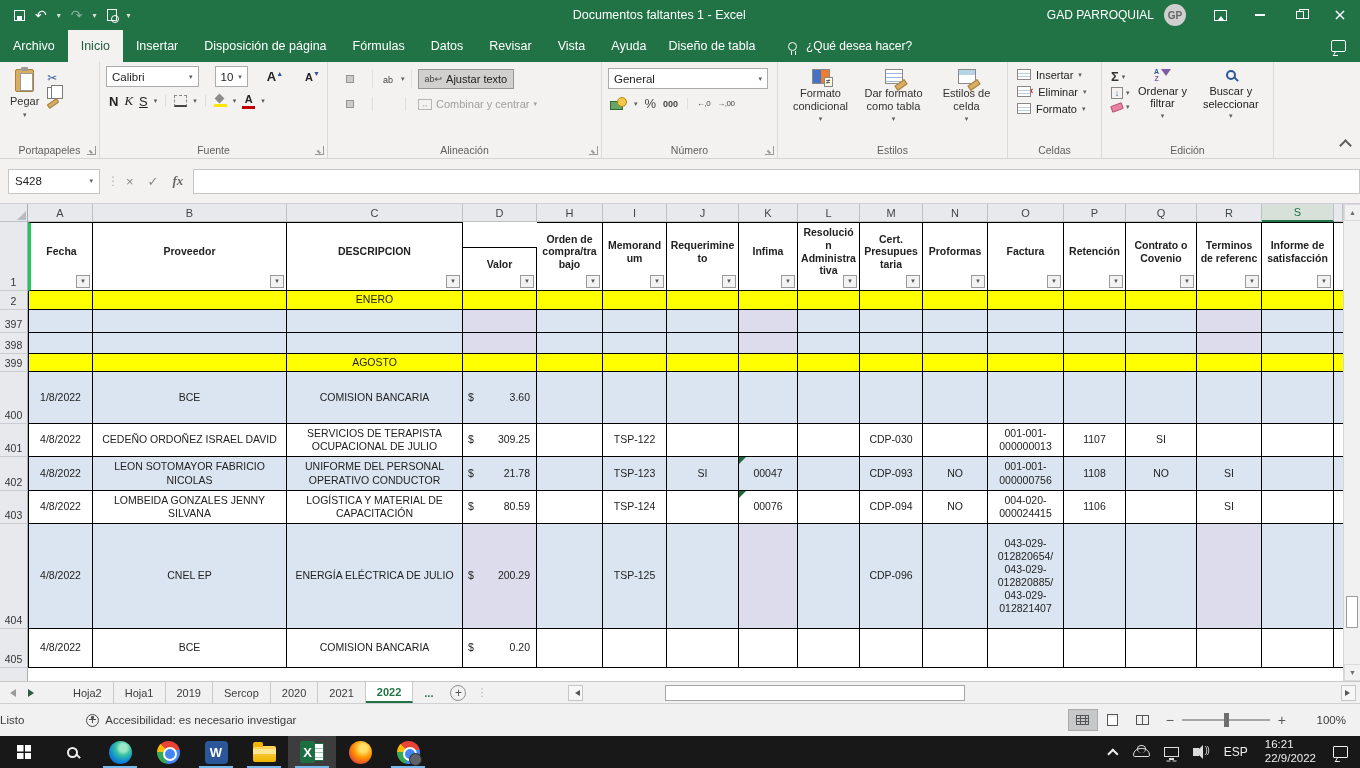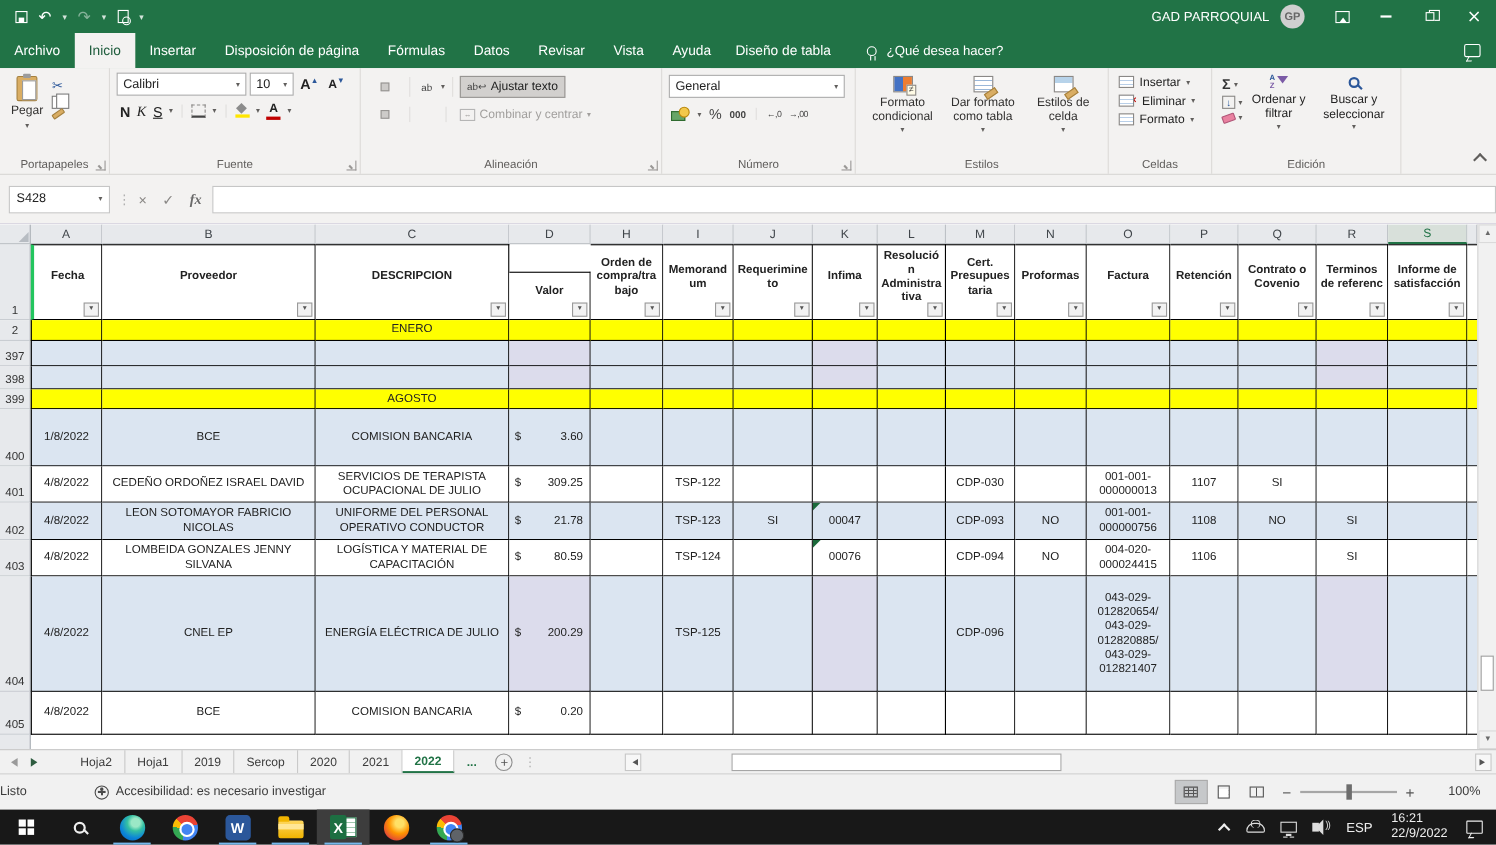--- a/index.html
+++ b/index.html
@@ -233,20 +233,21 @@
 <div id="titlebar">
   <div class="qat">
     <span class="i-save"></span>
     <span class="glyph">↶</span>
       <span class="mini">▾</span>
     <span class="glyph dim">↷</span>
       <span class="mini dim">▾</span>
     <span class="i-prev"></span>
     <span class="mini">▾</span>
   </div>
+  <div id="title-text">Documentos faltantes 1 - Excel</div>
   <div class="tb-right">
     <span class="username">GAD PARROQUIAL</span>
     <span class="avatar">GP</span>
     <span class="winbtn">
         <span class="i-ribopt"></span>
       </span>
     <span class="winbtn">
         <span class="i-min"></span>
       </span>
     <span class="winbtn">
@@ -289,21 +290,21 @@
         <span style="font-size:12px;color:#2b579a">✂</span>
         <span class="i-copy"></span>
         <span class="i-brush"></span>
       </div>
     </div>
     <div class="glabel">Portapapeles</div>
     <div class="launcher"></div>
   </div>
 
   <div class="rgroup" style="width:228px">
-    <div style="display:flex;align-items:center;gap:3px">
+    <div style="display:flex;align-items:center;gap:16px">
       <div class="sel" style="width:118px">
           <span>Calibri</span>
           <span class="caret">▾</span>
         </div>
       <div class="sel" style="width:40px">
           <span>10</span>
           <span class="caret">▾</span>
         </div>
       <span class="btnA">A<sup>▲</sup></span>
       <span class="btnA" style="font-size:11px">A<sup style="color:#2b579a">▼</sup></span>

